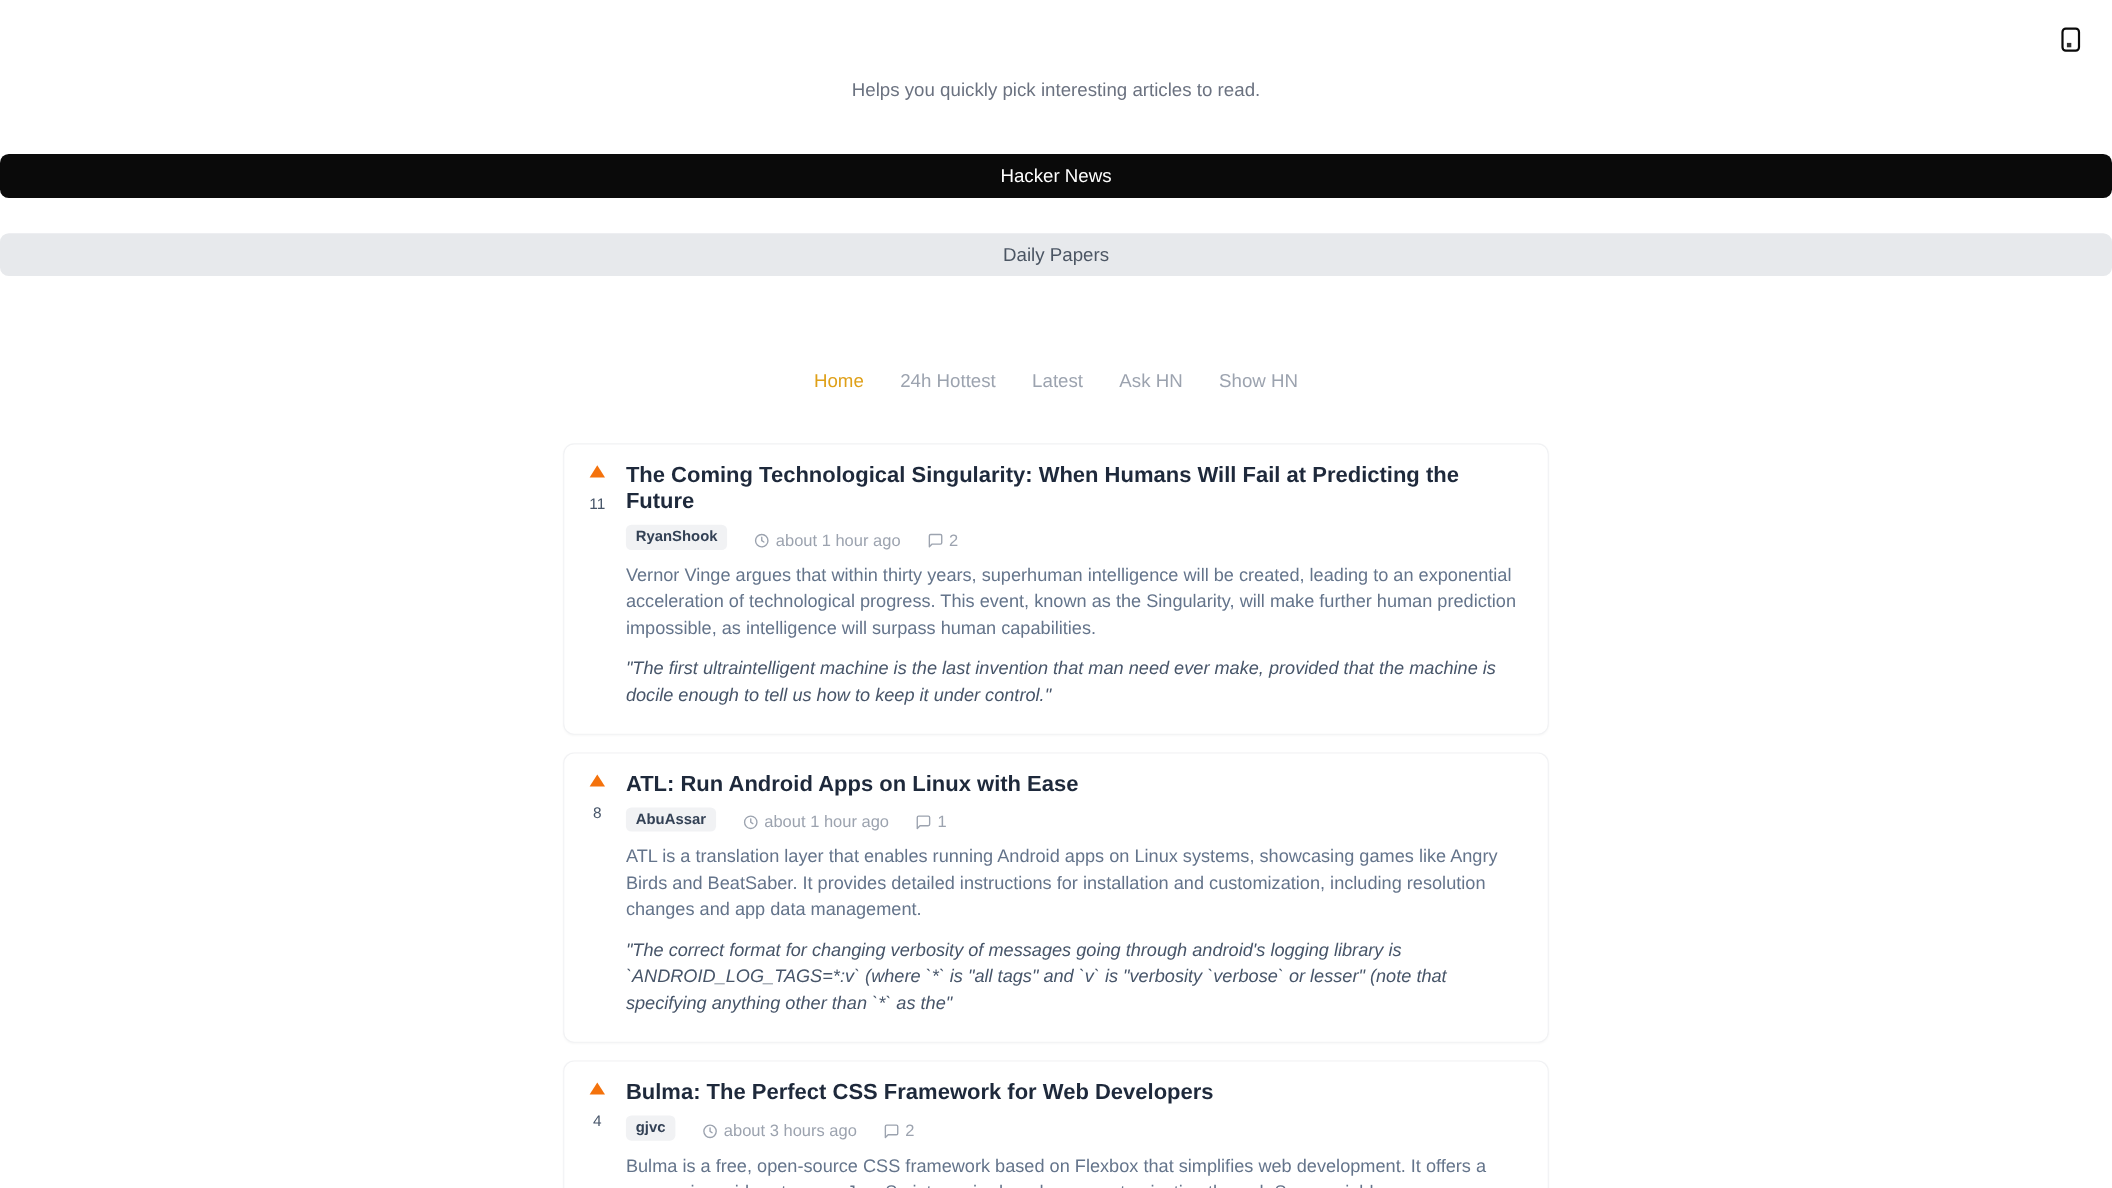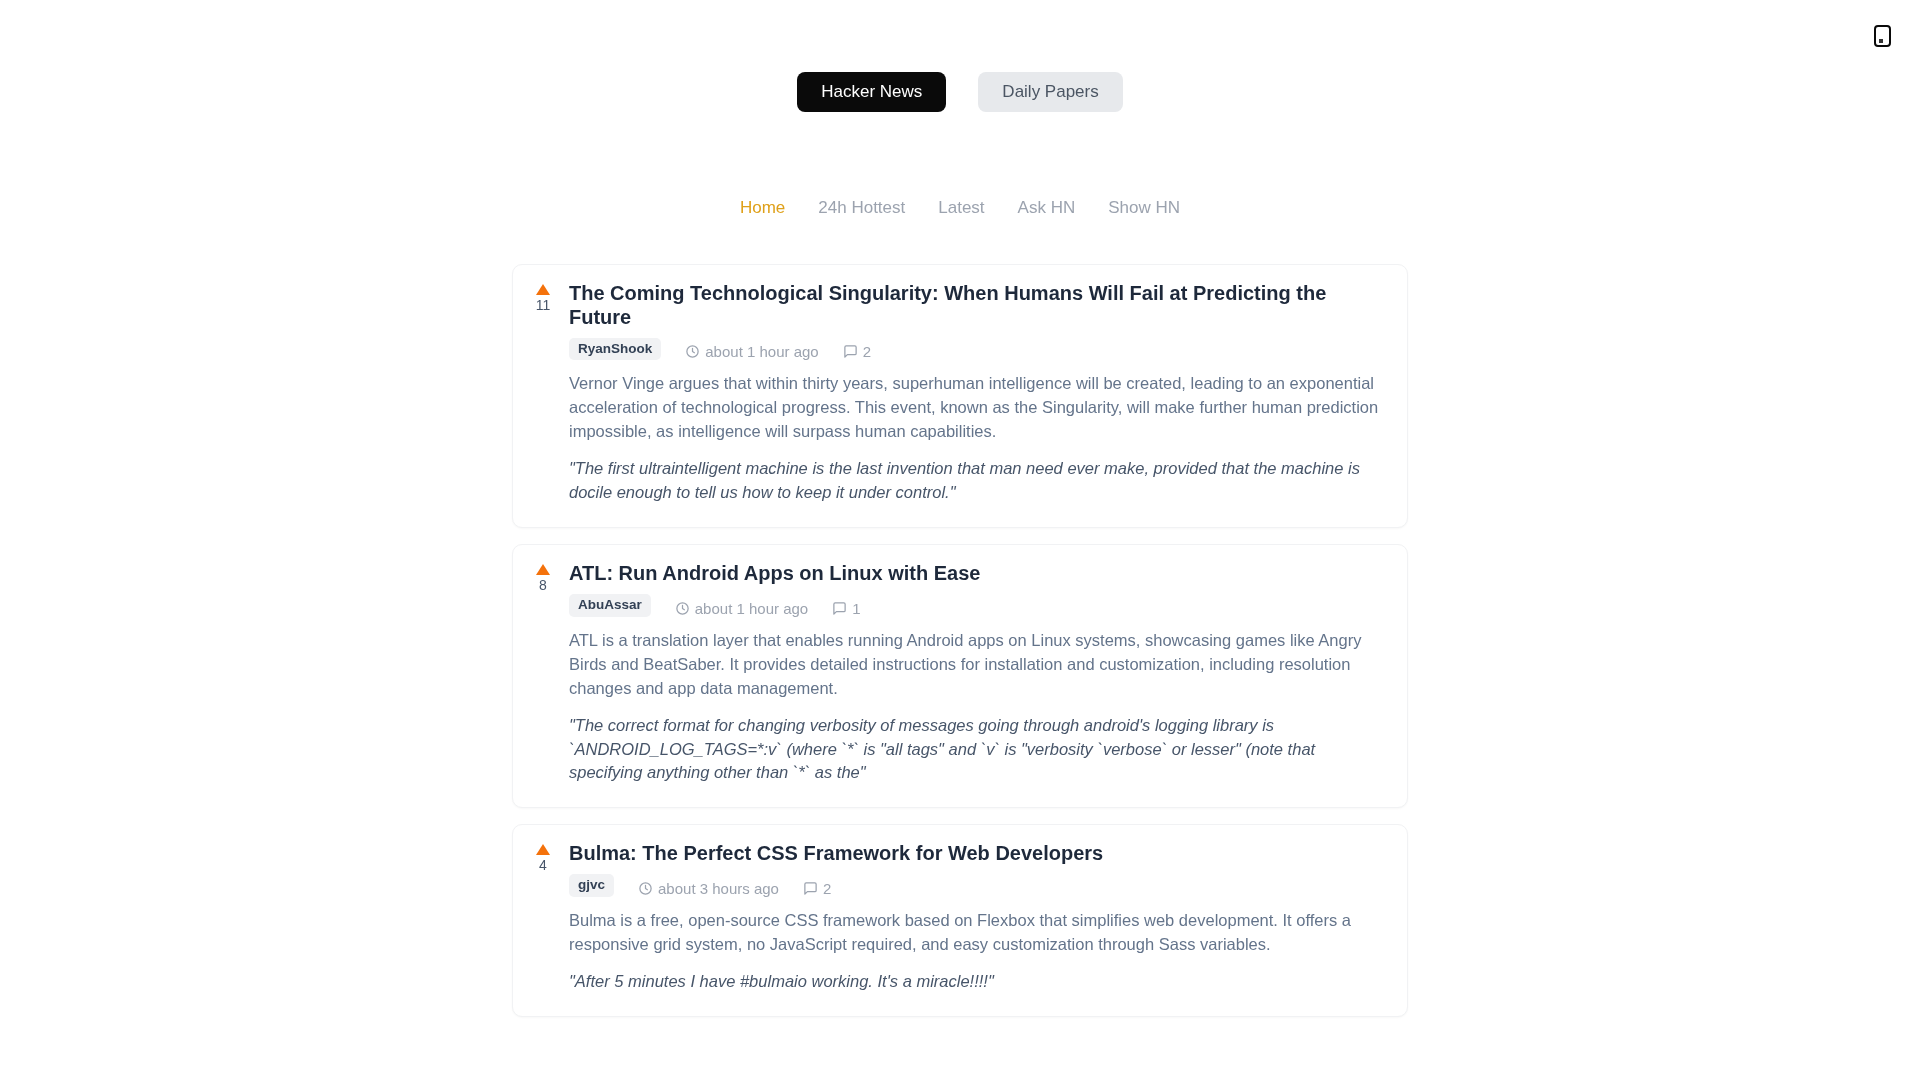--- a/index.html
+++ b/index.html
@@ -21,21 +21,21 @@
   .phone-shape::after {
     content: ""; position: absolute; left: 3px; bottom: 2px; width: 4px; height: 4px; background: #333;
   }
   
   header { text-align: center; padding-top: 72px; }
   h1.page-title {
     font-size: 40px; font-weight: 700; margin: 0 0 18px; color: #111827; letter-spacing: -0.5px;
   }
   h1 .accent { color: #E5AF1B; }
   .subtitle { font-size: 17px; color: #6b7280; margin: 0 0 48px; }
-  .sources { display: flex; justify-content: center; gap: 32px; margin-bottom: 38px; }
+  .sources { display: flex; justify-content: center; gap: 32px; margin-bottom: 38px; flex-direction: column; }
   .src-btn {
     font-family: "Liberation Sans", sans-serif;
     font-size: 17px; padding: 10px 24px; border-radius: 8px; border: none; cursor: pointer; line-height: 1.15;
   }
   .src-btn.active { background: #0a0a0a; color: #ffffff; }
   .src-btn.inactive { background: #e7e9ec; color: #4b5563; }
   nav.tabs { display: flex; justify-content: center; gap: 33px; font-size: 17px; margin-bottom: 46px; }
   nav.tabs a { text-decoration: none; color: #9ca3af; cursor: pointer; margin-top: 48px; }
   nav.tabs a.active { color: #DFA019; }
   
@@ -45,41 +45,42 @@
     box-shadow: 0 1px 2px rgba(0,0,0,0.03);
     padding: 16px 20px 22px 16px; margin-bottom: 16px;
     display: flex; gap: 12px; background: #fff;
   }
   .vote { width: 28px; flex-shrink: 0; display: flex; flex-direction: column; align-items: center; padding-top: 3px; }
   .up-arrow {
     width: 0; height: 0; cursor: pointer;
     border-left: 7px solid transparent; border-right: 7px solid transparent;
     border-bottom: 11px solid #F4720C;
   }
-  .vote-count { font-size: 14px; color: #475569; margin-top: 2px; }
+  .vote-count { font-size: 14px; color: #475569; margin-top: 16px; }
   .content { flex: 1; min-width: 0; }
   .art-title { font-size: 20px; font-weight: 700; color: #1e293b; margin: 0 0 9px; line-height: 1.2; text-decoration: none; display: block; }
   .meta { display: flex; align-items: flex-end; gap: 24px; margin-bottom: 12px; }
   .author-badge {
     background: #f1f2f4; color: #334155; font-weight: 700; font-size: 13.5px;
     padding: 4px 9px; border-radius: 5px; line-height: 1.1;
   }
   .meta-item { display: flex; align-items: center; gap: 5px; font-size: 15px; color: #9ca3af; }
   .meta-item svg { stroke: #9ca3af; }
   .summary { font-size: 16.5px; line-height: 1.45; color: #64748b; margin: 0 0 13px; }
   .quote { font-size: 16.5px; line-height: 1.45; color: #475569; font-style: italic; margin: 0; }
 </style>
 </head>
 <body>
 
 <button class="top-icon-btn">
   <span class="phone-shape"></span>
 </button>
 
 <header>
+  <p class="subtitle">Helps you quickly pick interesting articles to read.</p>
 
   <div class="sources">
     <button class="src-btn active">Hacker News</button>
     <button class="src-btn inactive">Daily Papers</button>
   </div>
 
   <nav class="tabs">
     <a class="active">Home</a>
     <a>24h Hottest</a>
     <a>Latest</a>

